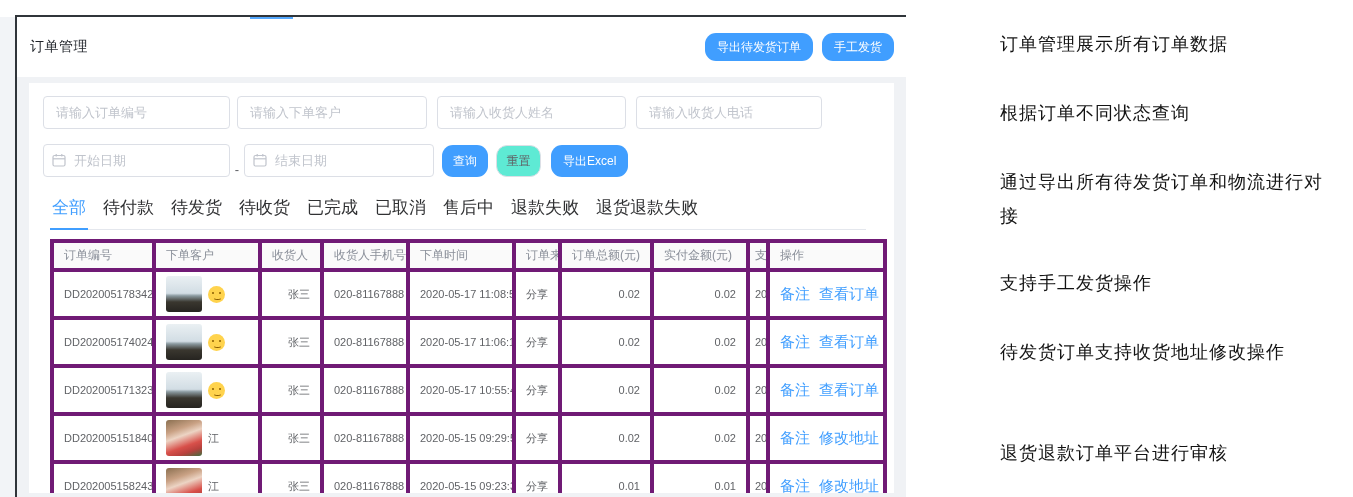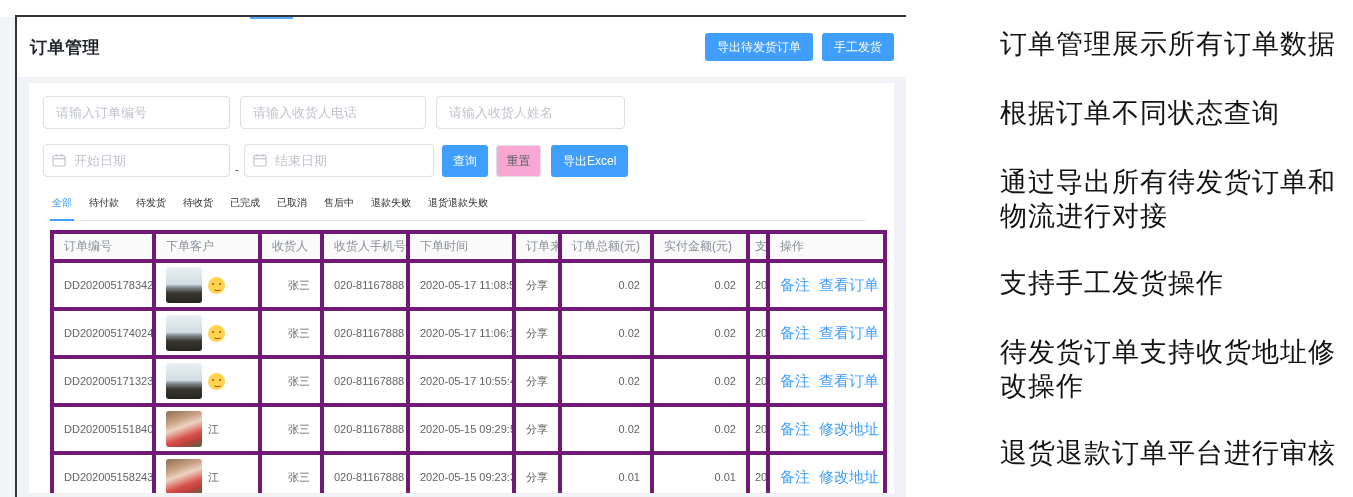--- a/index.html
+++ b/index.html
@@ -20,27 +20,27 @@
     background:#f0f2f5;
     border-top:2px solid #30353a; border-left:2px solid #30353a;
     overflow:hidden;
   }
   .scroll-accent { position:absolute; left:248px; top:15px; width:43px; height:2px; background:#55a9ff; z-index:6; }
 
   .panel-header {
     height:60px; background:#fff; display:flex; align-items:center;
     padding:0 12px 0 13px;
   }
-  .page-title { font-size:17px; font-weight:700; color:#1f2329; letter-spacing:.5px; }
+  .page-title { font-size:14px; font-weight:400; color:#1f2329; letter-spacing:.5px; }
   .header-btns { margin-left:auto; display:flex; gap:9px; }
-  .btn { border:none; cursor:pointer; border-radius:3px; font-size:12px; height:28px;
+  .btn { border:none; cursor:pointer; border-radius:11px; font-size:12px; height:28px;
          display:inline-flex; align-items:center; justify-content:center; padding:0 12px;
          font-family:inherit; white-space:nowrap; }
   .btn-primary { background:#409eff; color:#fff; }
-  .btn-plain { background:#f9a8d4; color:#606266; border:1px solid #dcdfe6; }
+  .btn-plain { background:#5eead4; color:#606266; border:1px solid #dcdfe6; }
 
   .card { margin:6px 12px 0; background:#fff; height:410px; overflow:hidden; }
 
   
   .filters { padding:13px 14px 0; }
   .filter-row { display:flex; align-items:flex-end; margin-bottom:15px; }
   .inp {
     height:33px; border:1px solid #dcdfe6; border-radius:4px; background:#fff;
     font-size:13px; color:#606266; padding:0 12px; outline:none; font-family:inherit;
   }
@@ -50,21 +50,21 @@
   .date-wrap { position:relative; display:inline-flex;border-radius:8px; }
   .date-wrap .inp { padding-left:30px; }
   .cal-icon { position:absolute; left:9px; top:9px; width:14px; height:14px; pointer-events:none; }
   .range-sep { width:14px; text-align:center; color:#606266; font-size:13px; }
   .btn-query { margin-left:8px; width:46px; height:32px; }
   .btn-reset { margin-left:8px; width:45px; height:32px; }
   .btn-export { margin-left:10px; height:32px; padding:0 12px; }
 
   
   .tabs { display:flex; gap:13px; margin:2px 28px 0 21px; border-bottom:1px solid #e4e7ed;
-          font-size:10px; color:#303133; }
+          font-size:17px; color:#303133; }
   .tab { padding:4px 2px 9px; cursor:pointer; white-space:nowrap; }
   .tab.active { color:#409eff; border-bottom:2px solid #409eff; margin-bottom:-1px; }
 
   
   .table-wrap { margin:9px 12px 0 21px; }
   table { border-collapse:collapse; table-layout:fixed; width:833px; }
   th, td { border:4px solid #701a75; overflow:hidden; white-space:nowrap; text-align:left; }
   th { background:#fafafa; color:#8a8f99; font-weight:400; font-size:12px; height:29px; padding:0 10px; }
   td { background:#fff; color:#606266; font-size:11px; height:48px; padding:0 10px;text-align:right; }
   td.pay-clip, th.pay-clip { padding:0 0 0 5px; }
@@ -76,21 +76,21 @@
   .smiley::before { content:""; position:absolute; width:2px; height:2px; background:#8a5c00; border-radius:50%;
                     top:6px; left:4px; box-shadow:7px 0 0 #8a5c00; }
   .smiley::after { content:""; position:absolute; left:5px; top:8px; width:7px; height:4px;
                    border:1.5px solid transparent; border-bottom:1.5px solid #8a5c00; border-radius:50%; }
   .cust-name { color:#606266; }
   a.link { color:#409eff; text-decoration:none; margin-right:9px; font-size:15px; cursor:pointer; }
   a.link:last-child { margin-right:0; }
 
   
   .notes { position:absolute; left:1000px; top:0; width:341px; }
-  .note { position:absolute; left:0; width:341px; font-size:27px; line-height:34px;
+  .note { position:absolute; left:0; width:341px; font-size:18px; line-height:34px;
           color:#131313; font-weight:500; letter-spacing:1px; }
   .note.n0 { top:27px; } .note.n1 { top:96px; } .note.n2 { top:165px; }
   .note.n3 { top:266px; } .note.n4 { top:335px; } .note.n5 { top:436px; }
 </style>
 </head>
 <body>
 
 <div class="left-gutter"></div>
 
 <div class="panel">
@@ -99,22 +99,23 @@
     <div class="header-btns">
         <button class="btn btn-primary">导出待发货订单</button>
         <button class="btn btn-primary">手工发货</button>
       </div>
   </div>
 
   <div class="card">
     <div class="filters">
       <div class="filter-row">
         <input class="inp w1" placeholder="请输入订单编号" style="">
+        <input class="inp w2" placeholder="请输入下单客户" style="">
+        <input class="inp w3" placeholder="请输入收货人姓名" style="">
         <input class="inp w4" placeholder="请输入收货人电话" style="">
-        <input class="inp w3" placeholder="请输入收货人姓名" style="">
       </div>
       <div class="filter-row">
         <span class="date-wrap">
           <svg class="cal-icon" viewBox="0 0 14 14">
             <rect x="1" y="2.5" width="12" height="10.5" rx="1.5" fill="none" stroke="#c0c4cc" stroke-width="1.2"></rect>
             <line x1="1" y1="5.8" x2="13" y2="5.8" stroke="#c0c4cc" stroke-width="1.2"></line>
             <line x1="4.2" y1="1" x2="4.2" y2="3.5" stroke="#c0c4cc" stroke-width="1.2"></line>
             <line x1="9.8" y1="1" x2="9.8" y2="3.5" stroke="#c0c4cc" stroke-width="1.2"></line>
           </svg>
           <input class="inp w1" placeholder="开始日期" style="">

